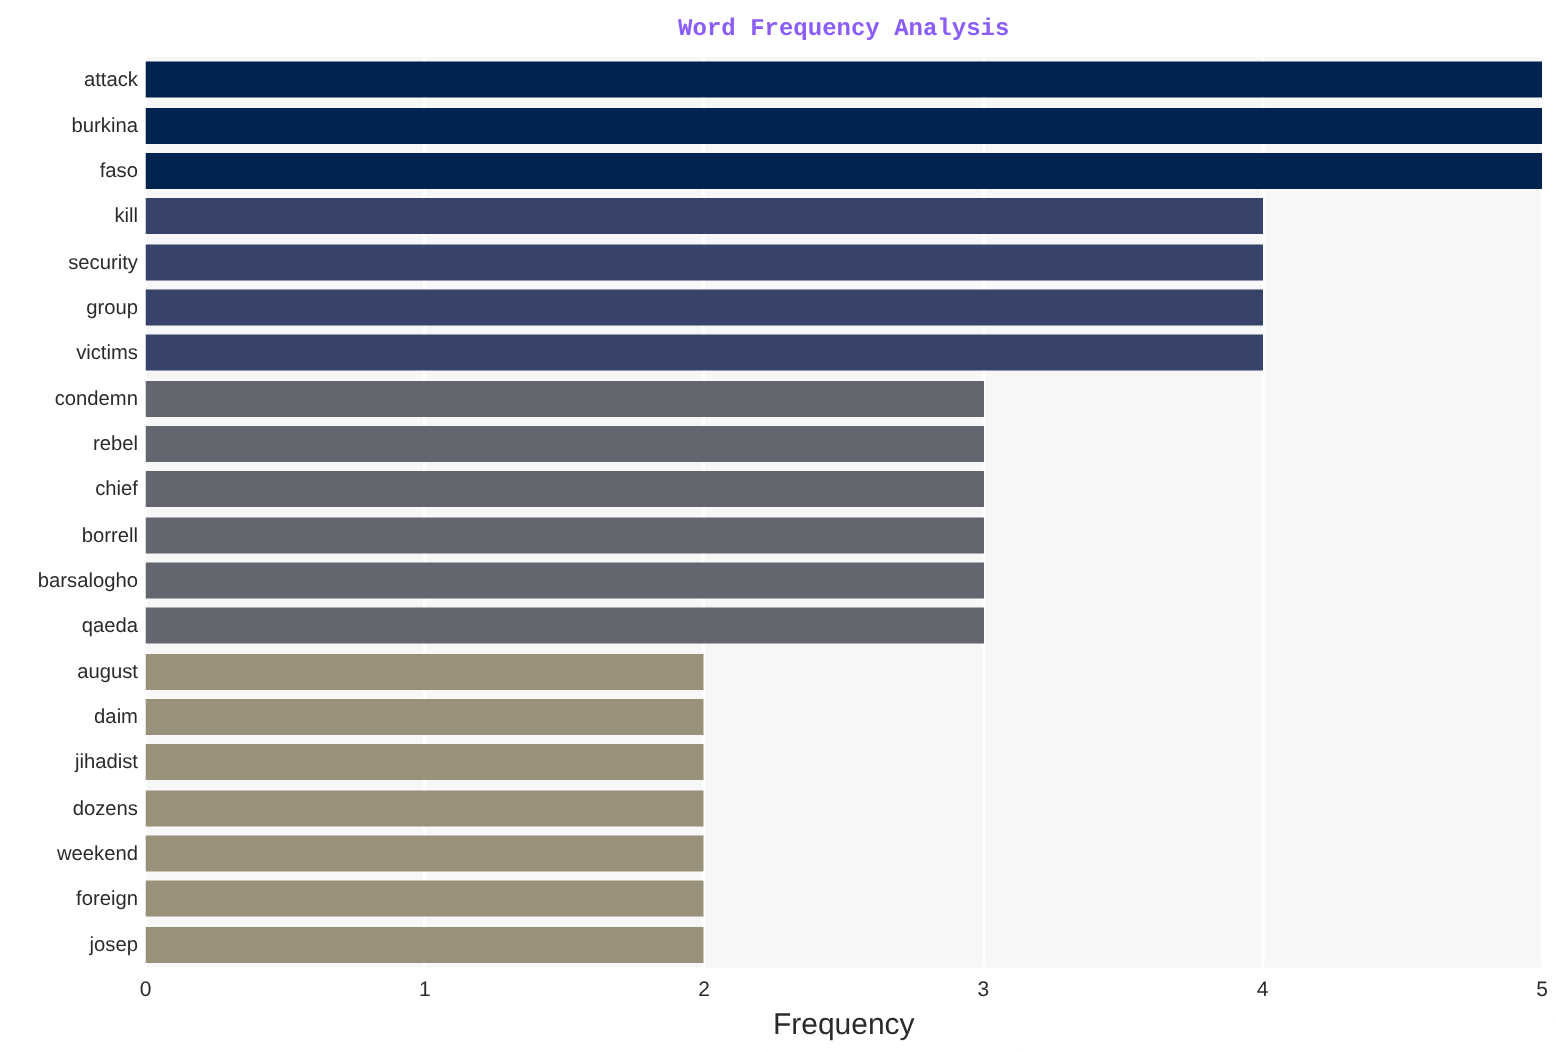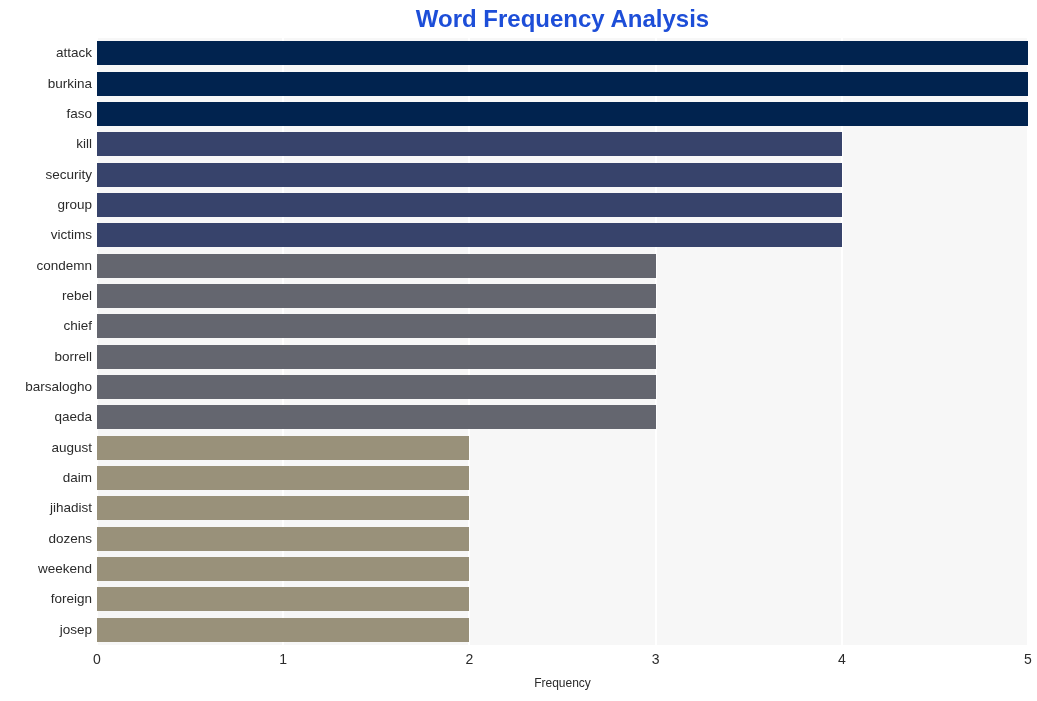--- a/index.html
+++ b/index.html
@@ -21,25 +21,26 @@
     background: #ffffff;
   }
 
   
   #chart-title {
     position: absolute;
     left: 97px;
     top: 6px;
     width: 931px;
     text-align: center;
-    font-size: 24px;
+    font-size: 16px;
     font-weight: bold;
-    color: #1d4ed8;
+    color: #8b5cf6;
     letter-spacing: 0px;
     line-height: 26px;
+    font-family: Liberation Mono, monospace;
   }
 
   
   #plot-area {
     position: absolute;
     left: 97px;
     top: 38px;
     width: 931px;
     height: 607px;
     background: #f7f7f7;
@@ -85,21 +86,21 @@
     line-height: 18px;
   }
 
   
   #xlabel {
     position: absolute;
     left: 97px;
     top: 674px;
     width: 931px;
     text-align: center;
-    font-size: 12px;
+    font-size: 20px;
     color: #2b2b2b;
     line-height: 18px;
   }
 </style>
 </head>
 <body>
 
 <div id="figure">
 
   <div id="chart-title">Word Frequency Analysis</div>

